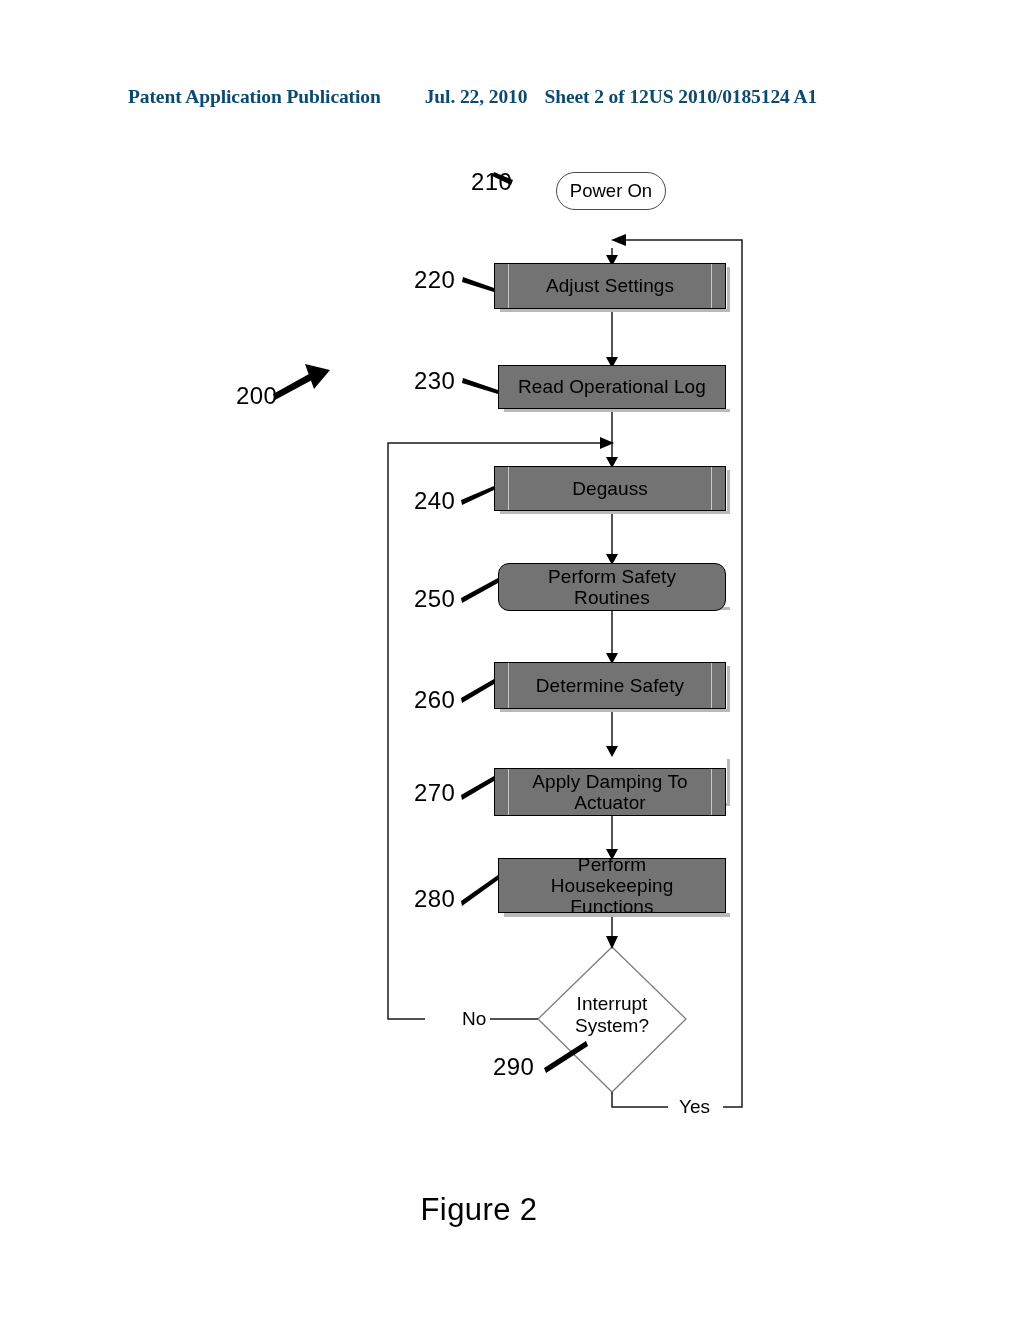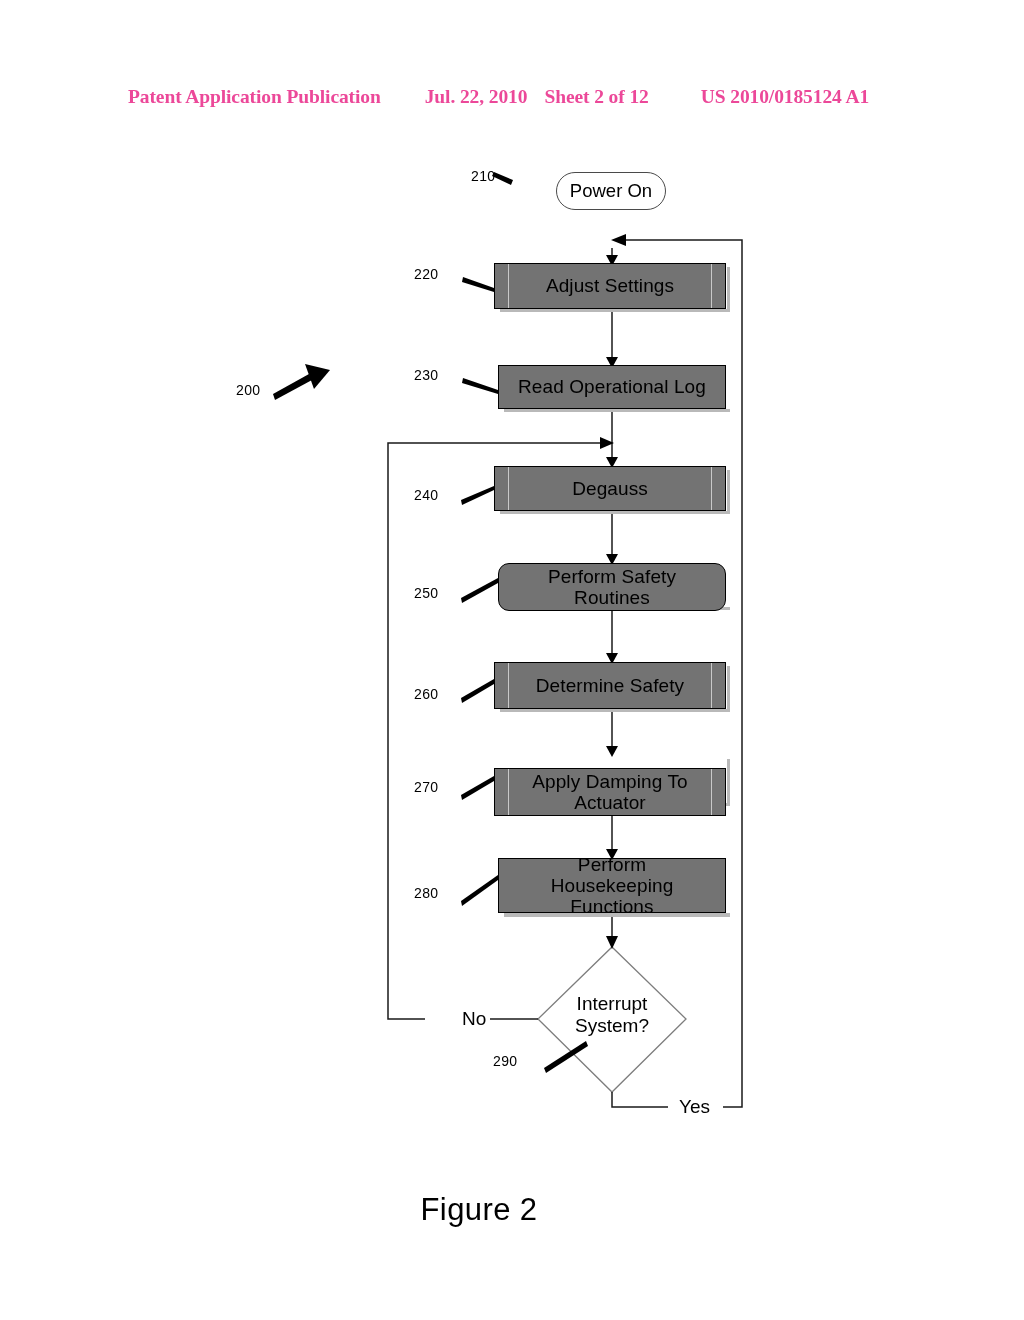--- a/index.html
+++ b/index.html
@@ -25,25 +25,25 @@
     left: 128px;
     width: 768px;
     height: 28px;
     display: flex;
     align-items: baseline;
     font-family: "Liberation Serif", serif;
     font-weight: bold;
     font-size: 19.5px;
     letter-spacing: -0.1px;
     white-space: nowrap;
-    color: #ec4899;
+    color: #0c4a6e;
   }
   .header .h-pub   { margin-right: 44px; }
   .header .h-date  { margin-right: 17px; }
-  .header .h-sheet { margin-right: 52px; }
+  .header .h-sheet { }
   .header .h-num   { }
 
   
   #flow {
     position: absolute;
     left: 0;
     top: 0;
     width: 1024px;
     height: 1320px;
   }
@@ -108,21 +108,21 @@
     text-align: center;
     font-size: 19px;
     line-height: 1.16;
     color: #000;
     white-space: nowrap;
   }
 
   
   .refnum {
     position: absolute;
-    font-size: 14px;
+    font-size: 24px;
     letter-spacing: 0.4px;
     color: #000;
     white-space: nowrap;
   }
 
   
   .branch {
     position: absolute;
     font-size: 19px;
     background: #ffffff;

